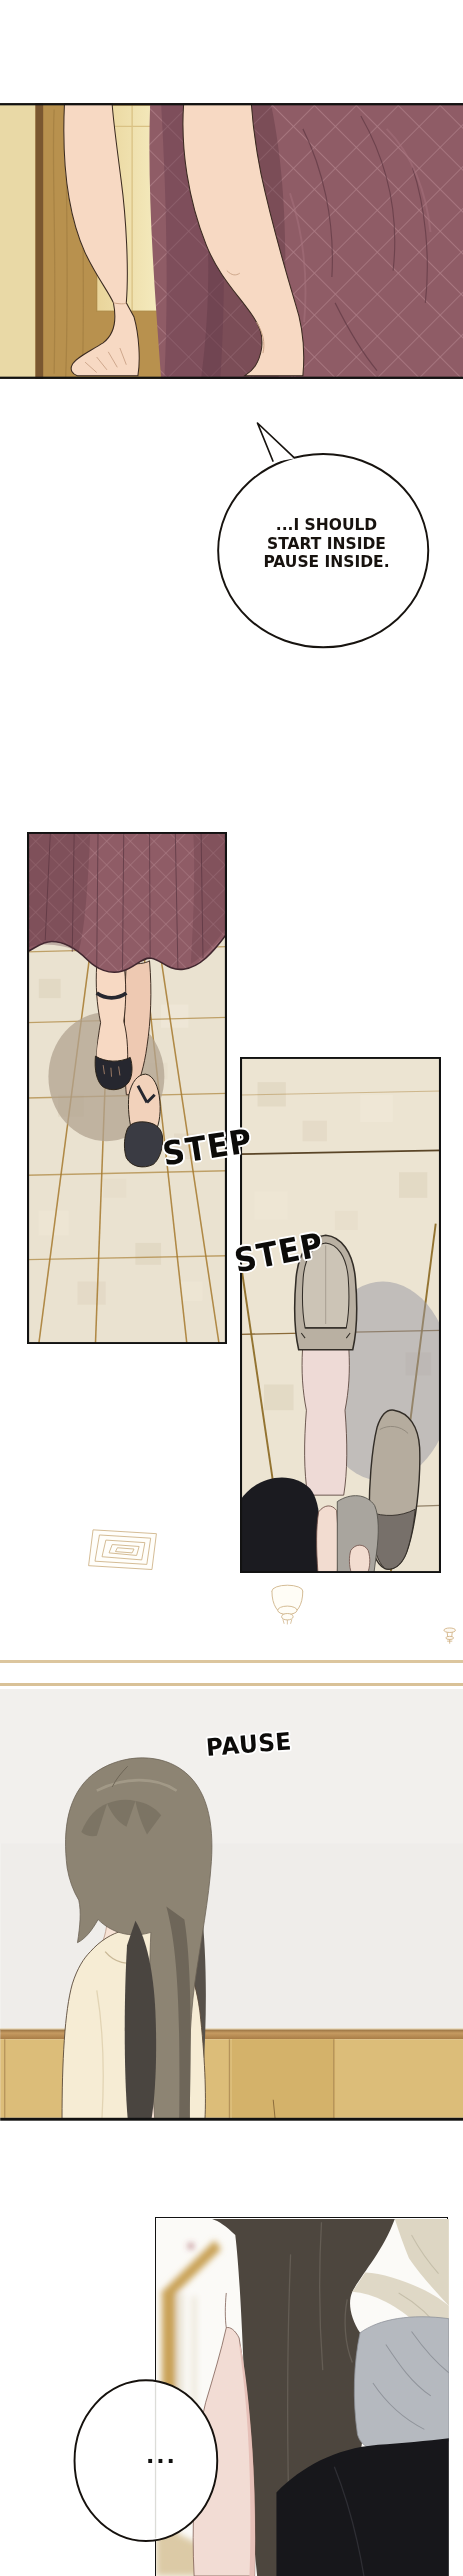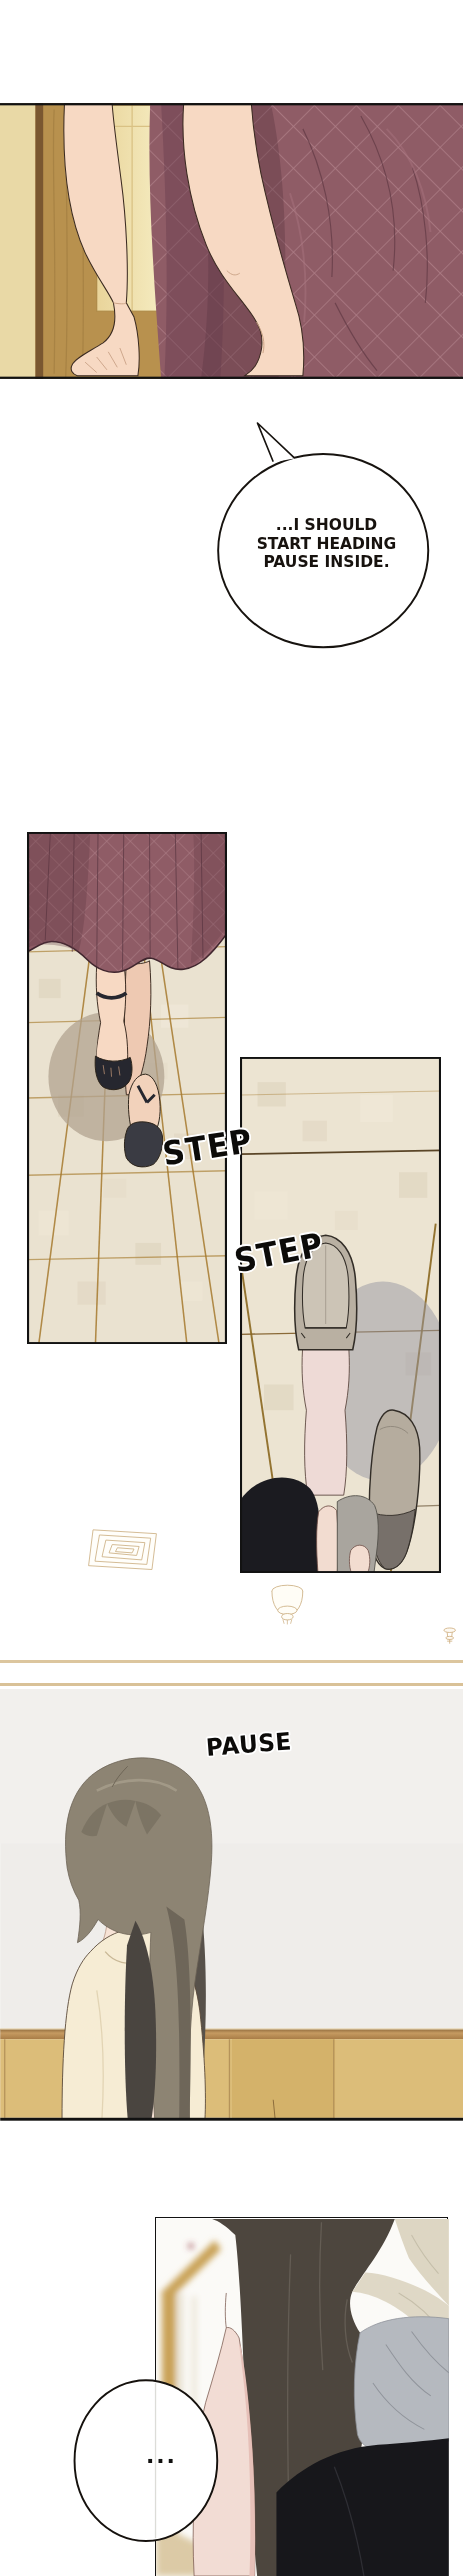--- a/index.html
+++ b/index.html
@@ -96,21 +96,21 @@
     <rect x="0" y="584.5" width="720" height="3.5" fill="#121212"></rect>
   </svg>
 
   <svg class="abs" style="left:213px;top:412px" width="232" height="245" viewBox="330 640 360 380">
     <ellipse cx="501" cy="855" rx="163" ry="150" fill="#ffffff" stroke="#17130f" stroke-width="3"></ellipse>
     <path d="M423,718 L399,657 L456,712 Z" fill="#ffffff"></path>
     <path d="M423,716 L399,657 L455,710" fill="none" stroke="#17130f" stroke-width="2.6" stroke-linecap="round" stroke-linejoin="round"></path>
   </svg>
   <div class="abs" id="bubble1-text">
     <div>...I SHOULD</div>
-    <div>START HEADING</div>
+    <div>START INSIDE</div>
     <div>PAUSE INSIDE.</div>
   </div>
 
   <svg class="abs" style="left:27px;top:832px" width="200" height="512" viewBox="42 1292 310 795">
     <defs>
       <pattern id="plaidSmall" width="26" height="26" patternUnits="userSpaceOnUse" patternTransform="rotate(45)">
         <rect width="26" height="26" fill="#8f5c66"></rect>
         <path d="M0 0H26M0 0V26" stroke="#c79aa2" stroke-width="1.6" opacity="0.55"></path>
       </pattern>
     </defs>

